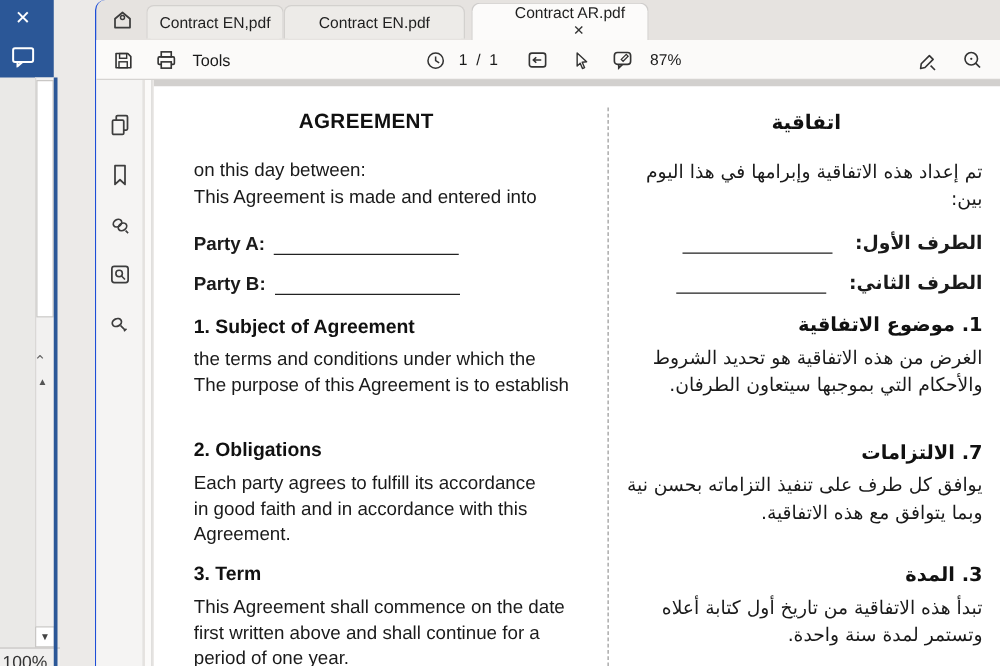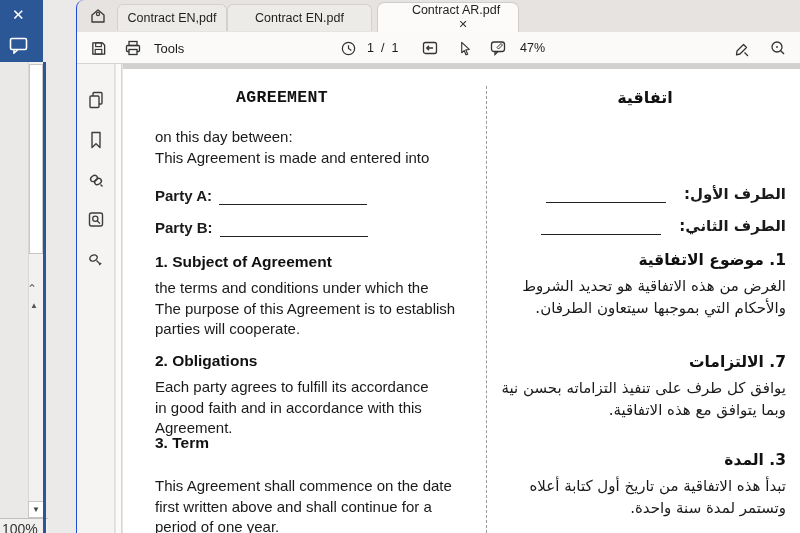--- a/index.html
+++ b/index.html
@@ -51,21 +51,21 @@
   #doc-area{left:46px;top:64px;width:682px;height:469px;background:#fff;overflow:hidden;}
   #doc-topstrip{left:0;top:0;width:682px;height:5px;background:#d2d0ce;}
   #col-divider{left:363px;top:22px;width:0;height:447px;border-left:1px dashed #9a9a9a;}
 
   #doc-scrollbar{left:728px;top:64px;width:24px;height:469px;background:#f8f7f6;border-left:1px solid #d8d6d4;box-sizing:border-box;}
   #doc-scroll-up{left:6px;top:4px;color:#555;font-size:9px;position:absolute;}
   #doc-scroll-thumb{left:7px;top:22px;width:9px;height:140px;background:#d2d0ce;border-radius:5px;position:absolute;}
 
   
   .en{color:#1a1a1a;font-size:15px;line-height:20.5px;left:32px;width:320px;}
-  .en-title{left:33px;width:252px;text-align:center;font-weight:bold;font-size:16.5px;letter-spacing:.3px;color:#111;font-family:Liberation Mono, monospace;}
+  .en-title{left:44px;width:252px;text-align:center;font-weight:bold;font-size:16.5px;letter-spacing:.3px;color:#111;}
   .en-h{font-weight:bold;font-size:15.5px;color:#111;}
   .blank{display:inline-block;border-bottom:1.4px solid #222;height:1px;vertical-align:-4px;}
   .en .blank{width:148px;margin-left:7px;}
   .party-label{font-weight:bold;}
 
   
   .ar{color:#1a1a1a;font-size:15px;line-height:21.5px;left:371px;width:292px;direction:rtl;text-align:right;
       font-family:"DejaVu Sans","Liberation Sans",sans-serif;}
   .ar-title{left:381px;width:282px;text-align:center;font-weight:bold;font-size:16px;color:#111;direction:rtl;}
   .ar-h{font-weight:bold;font-size:15.5px;color:#111;}
@@ -159,21 +159,21 @@
           <path d="M5 2.5 L13 10 L9.3 10.4 L11.3 15 L9.5 15.7 L7.6 11.2 L5 13.5 Z" fill="none" stroke="#333" stroke-width="1.2" stroke-linejoin="round"></path>
         </svg>
       </div>
       <div class="tbtn" style="left:408px">
         <svg width="18" height="18" viewBox="0 0 18 18">
           <rect x="2.5" y="3" width="13" height="9.5" rx="2.5" fill="none" stroke="#333" stroke-width="1.3"></rect>
           <path d="M6 12.5 L6 15.5 L9 12.5" fill="none" stroke="#333" stroke-width="1.3"></path>
           <path d="M8 8.5 L12 4.5 L13.5 6 L9.5 10 Z" fill="none" stroke="#333" stroke-width="1"></path>
         </svg>
       </div>
-      <div class="tlabel" style="left:443px;font-size:12.5px">47%</div>
+      <div class="tlabel" style="left:443px;font-size:12.5px">87%</div>
 
       <div class="tbtn" style="left:652px">
         <svg width="19" height="19" viewBox="0 0 19 19">
           <path d="M4 12 L10.5 5.5 L13.5 8.5 L7 15 L3.5 15.8 Z" fill="none" stroke="#333" stroke-width="1.3" stroke-linejoin="round"></path>
           <path d="M11.5 13.5 L15 17" stroke="#333" stroke-width="1.3"></path>
         </svg>
       </div>
       <div class="tbtn" style="left:688px">
         <svg width="18" height="18" viewBox="0 0 18 18">
           <circle cx="8" cy="8" r="5" fill="none" stroke="#333" stroke-width="1.3"></circle>
@@ -238,36 +238,38 @@
       <div class="abs en" style="top:122px">
         <span class="party-label">Party A:</span><span class="blank"></span>
       </div>
       <div class="abs en" style="top:154px">
         <span class="party-label">Party B:</span><span class="blank"></span>
       </div>
       <div class="abs en en-h" style="top:188px">1. Subject of Agreement</div>
       <div class="abs en" style="top:214px">
         <div>the terms and conditions under which the</div>
         <div>The purpose of this Agreement is to establish</div>
-        <div>parties will cooperate.</div>
       </div>
       <div class="abs en en-h" style="top:287px">2. Obligations</div>
       <div class="abs en" style="top:313px">
         <div>Each party agrees to fulfill its accordance</div>
         <div>in good faith and in accordance with this</div>
         <div>Agreement.</div>
       </div>
-      <div class="abs en en-h" style="top:369px">3. Term</div>
+      <div class="abs en en-h" style="top:386px">3. Term</div>
       <div class="abs en" style="top:412px">
         <div>This Agreement shall commence on the date</div>
         <div>first written above and shall continue for a</div>
         <div>period of one year.</div>
       </div>
 
       <div class="abs ar-title" style="top:24px">اتفاقية</div>
+      <div class="abs ar" style="top:63px">
+        <div>تم إعداد هذه الاتفاقية وإبرامها في هذا اليوم بين:</div>
+      </div>
       <div class="abs ar" style="top:120px">
         <span class="party-label">الطرف الأول:</span><span class="blank"></span>
       </div>
       <div class="abs ar" style="top:152px">
         <span class="party-label">الطرف الثاني:</span><span class="blank"></span>
       </div>
       <div class="abs ar ar-h" style="top:186px">1. موضوع الاتفاقية</div>
       <div class="abs ar" style="top:212px">
         <div>الغرض من هذه الاتفاقية هو تحديد الشروط</div>
         <div>والأحكام التي بموجبها سيتعاون الطرفان.</div>

